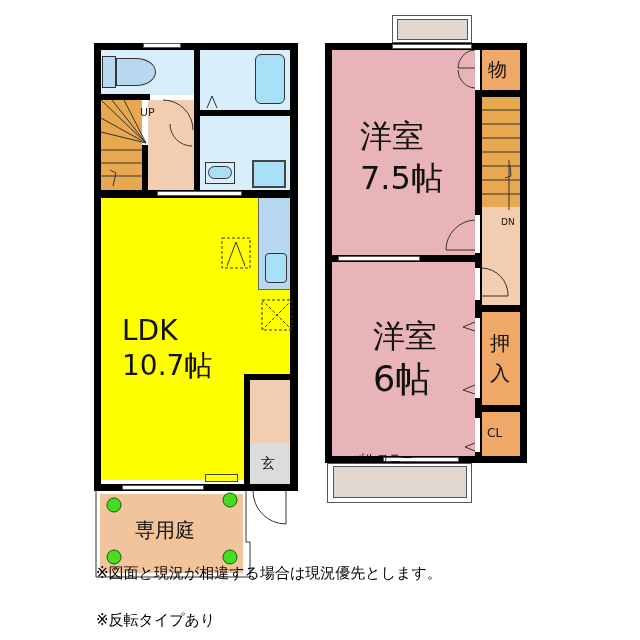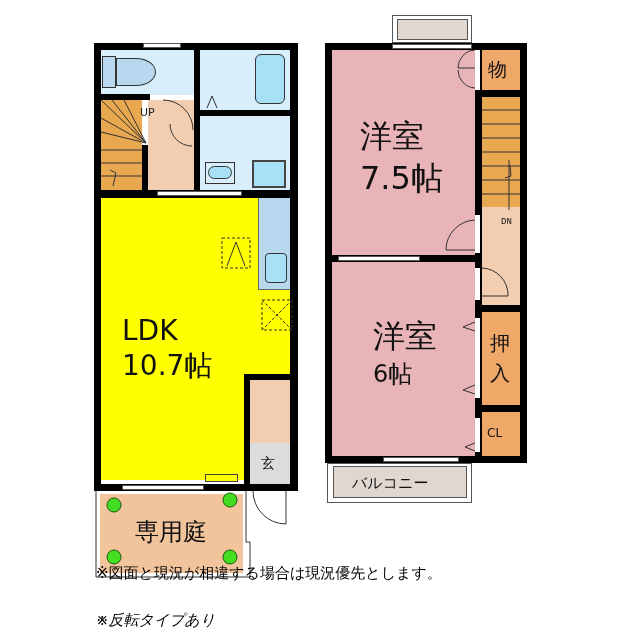--- a/index.html
+++ b/index.html
@@ -93,21 +93,21 @@
       <circle cx="230" cy="500" r="7"></circle>
       <circle cx="114" cy="557" r="7"></circle>
       <circle cx="230" cy="557" r="7"></circle>
     </g>
   </svg>
 
   <div class="label" style="left:140px;top:107px;font-size:11px;color:#222;">UP</div>
   <div class="label" style="left:122px;top:317px;font-size:28px;">LDK</div>
   <div class="label" style="left:122px;top:352px;font-size:28px;">10.7帖</div>
   <div class="label" style="left:261px;top:456px;font-size:14px;">玄</div>
-  <div class="label" style="left:135px;top:520px;font-size:24px;">専用庭</div>
+  <div class="label" style="left:135px;top:520px;font-size:20px;">専用庭</div>
 </div>
 
 <div>
 
   <div class="abs" style="left:392px;top:15px;width:80px;height:28px;border:1px solid #555;background:#fff;"></div>
   <div class="abs" style="left:397px;top:19px;width:71px;height:21px;background:#E0D8D0;border:1px solid #555;"></div>
 
   <div class="abs" style="left:332px;top:50px;width:145px;height:205px;background:#E8B4B8;"></div>
   <div class="abs" style="left:332px;top:262px;width:145px;height:195px;background:#E8B4B8;"></div>
   <div class="abs" style="left:482px;top:50px;width:38px;height:40px;background:#F0A868;"></div>
@@ -161,23 +161,23 @@
 
       <path d="M475 322 L463 327 L475 331"></path>
       <path d="M475 385 L463 390 L475 394"></path>
       <path d="M475 443 L465 447 L475 451"></path>
     </g>
   </svg>
 
   <div class="label" style="left:360px;top:120px;font-size:32px;">洋室</div>
   <div class="label" style="left:360px;top:162px;font-size:32px;">7.5帖</div>
   <div class="label" style="left:373px;top:320px;font-size:32px;">洋室</div>
-  <div class="label" style="left:373px;top:362px;font-size:24px;">6帖</div>
+  <div class="label" style="left:373px;top:362px;font-size:35px;">6帖</div>
   <div class="label" style="left:488px;top:60px;font-size:19px;">物</div>
-  <div class="label" style="left:501px;top:218px;font-size:9px;font-family:Liberation Mono, monospace;">DN</div>
+  <div class="label" style="left:501px;top:218px;font-size:9px;">DN</div>
   <div class="label" style="left:490px;top:333px;font-size:20px;">押</div>
   <div class="label" style="left:490px;top:363px;font-size:20px;">入</div>
   <div class="label" style="left:487px;top:427px;font-size:12px;">CL</div>
-  <div class="label" style="left:352px;top:476px;font-size:15px;">バルコニー</div>
+  <div class="label" style="left:352px;top:452px;font-size:12px;">バルコニー</div>
 </div>
 
 <div class="note" style="top:566px;">※図面と現況が相違する場合は現況優先とします。</div>
-<div class="note" style="top:613px;font-style:italic;">※反転タイプあり</div>
+<div class="note" style="top:613px;">※反転タイプあり</div>
 
 </body></html>

